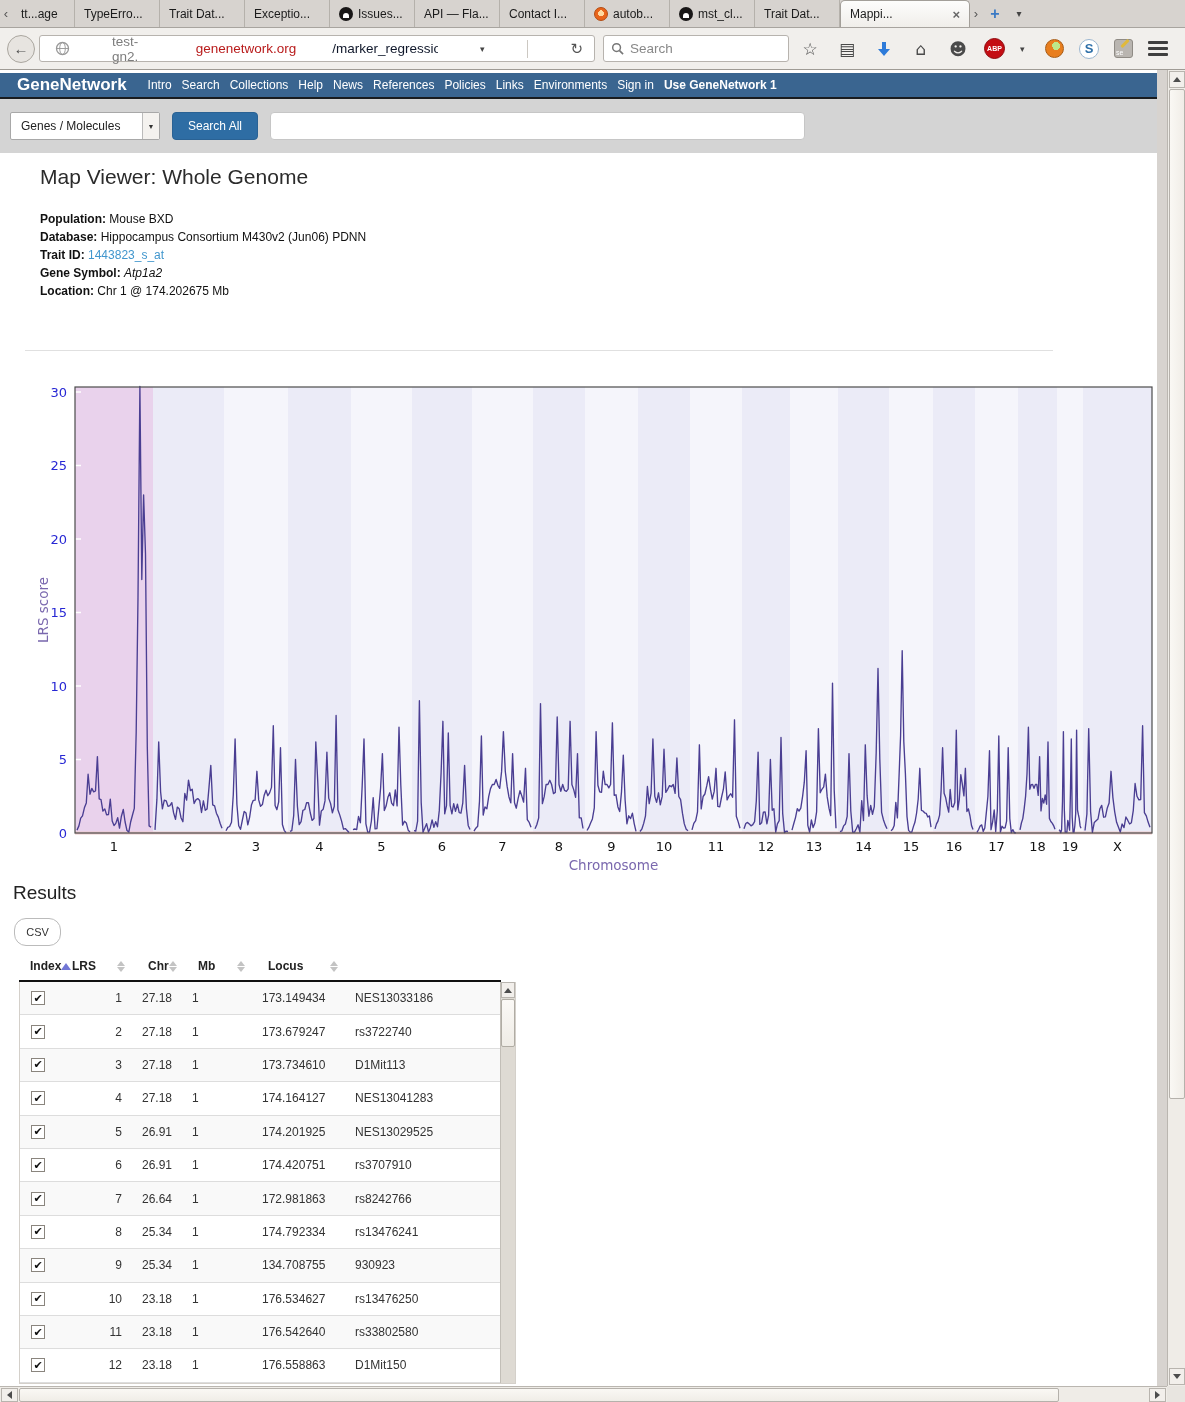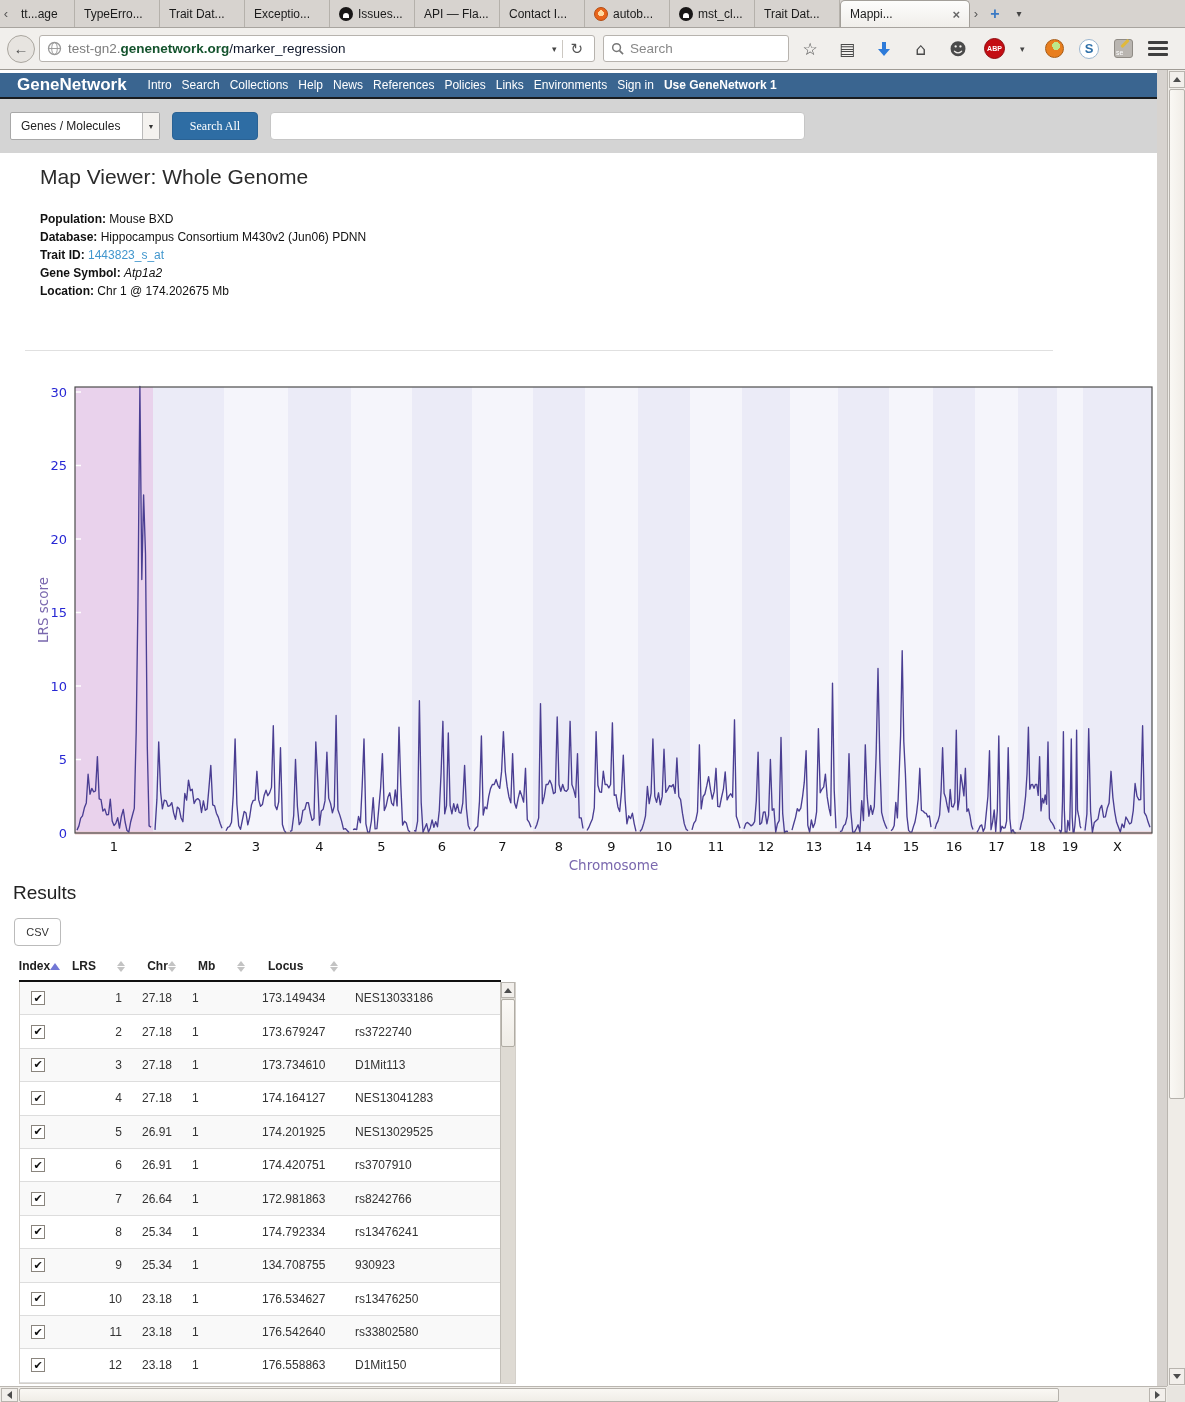--- a/index.html
+++ b/index.html
@@ -34,24 +34,24 @@
 
   
   .toolbar { position:absolute; top:28px; left:0; width:1185px; height:42px;
              background:#f1efec; border-bottom:1px solid #9f9b95;
              display:flex; align-items:center; }
   .backbtn { width:28px; height:28px; margin-left:7px; border-radius:50%;
              background:#e7e4e0; border:1px solid #aaa69f; color:#4a4a4a;
              display:flex; align-items:center; justify-content:center; font-size:15px; }
   .urlbar { width:556px; height:27px; margin-left:4px; background:#fff;
             border:1px solid #b7b3ae; border-radius:3px; display:flex;
-            align-items:center; font-size:13.5px; padding:0 4px 0 7px; }
+            align-items:center; font-size:13.5px; padding:0 4px 0 15px;gap:36px; }
   .urlbar .globe { width:15px; height:15px; margin-right:6px; flex:0 0 auto; }
   .url-muted { color:#7d7d7d; }
-  .url-bold { color:#14532d; font-weight:bold; }
+  .url-bold { color:#b91c1c; font-weight:normal; }
   .url-path { color:#0f172a; flex:1 1 auto; overflow:hidden; white-space:nowrap; }
   .url-caret { color:#444; font-size:9px; padding:0 6px; }
   .url-sep { width:1px; height:18px; background:#ccc8c2; }
   .reload { color:#555; font-size:15px; padding:0 7px; }
   .searchbox { width:186px; height:27px; margin-left:8px; background:#fff;
                border:1px solid #b7b3ae; border-radius:3px; display:flex;
                align-items:center; padding:0 7px; }
   .searchbox .mag { margin-right:6px; flex:0 0 auto; }
   .search-ph { color:#888; font-size:13.5px; }
   .ticons { display:flex; align-items:center; margin-left:10px; gap:15px; }
@@ -91,21 +91,21 @@
   .gselect { position:absolute; left:10px; top:13px; width:150px; height:28px;
              background:#fff; border:1px solid #a8a8a8; border-radius:2px;
              display:flex; align-items:center; font-size:12px; color:#222; }
   .gselect .val { padding-left:10px; flex:1; }
   .gselect .dd { width:17px; align-self:stretch; border-left:1px solid #bbb;
                  background:#f4f2ef; display:flex; align-items:center;
                  justify-content:center; font-size:7px; color:#333; }
   .searchall { position:absolute; left:172px; top:13px; width:86px; height:28px;
                background:#2e6da4; border:1px solid #2a6294; border-radius:4px;
                color:#fff; font-size:12px; display:flex; align-items:center;
-               justify-content:center;font-family:Liberation Serif, serif; }
+               justify-content:center; }
   .ginput { position:absolute; left:270px; top:13px; width:535px; height:28px;
             background:#fff; border:1px solid #c6c6c6; border-radius:4px; }
 
   .page-title { position:absolute; top:95px; left:40px; font-size:21px;
                 color:#2b2b2b; font-weight:400; }
   .info { position:absolute; top:140px; left:40px; font-size:12px; color:#111; }
   .info .row { height:18px; line-height:18px; }
   .info b { font-weight:bold; }
   .info .lnk { color:#4096cd; }
   .info .ital { font-style:italic; }
@@ -117,29 +117,29 @@
             display:flex; align-items:center; justify-content:center;
             font-size:13px; color:#555; z-index:2; }
   .tabs-hr { position:absolute; top:280px; left:25px; width:1028px; height:1px;
              background:#e0e0e0; }
 
   .chartbox { position:absolute; top:310px; left:36px; width:1125px; height:500px; }
 
   .results-h { position:absolute; top:812px; left:13px; font-size:19px;
                color:#222; font-weight:400; }
   .csv-btn { position:absolute; top:848px; left:14px; width:47px; height:28px;
-             background:#fff; border:1px solid #bbb; border-radius:4px;
+             background:#fff; border:1px solid #bbb; border-radius:12px;
              display:flex; align-items:center; justify-content:center;
              font-size:11px; color:#333; }
 
   .tablewrap { position:absolute; top:882px; left:19px; width:497px; }
   .thead { display:grid; grid-template-columns:42px 76px 50px 70px 93px 151px;
            height:30px; align-items:center; border-bottom:2px solid #111;
            font-size:12px; font-weight:bold; color:#222; width:482px; }
-  .hcell { display:flex; align-items:center; padding-left:11px; height:100%;justify-content:center; }
+  .hcell { display:flex; align-items:center; padding-left:11px; height:100%; }
   .sort { margin-left:auto; margin-right:12px; display:flex; flex-direction:column; gap:1px; }
   .sort .up { width:0; height:0; border-left:4px solid transparent;
               border-right:4px solid transparent; border-bottom:5px solid #c3c3c3; }
   .sort .dn { width:0; height:0; border-left:4px solid transparent;
               border-right:4px solid transparent; border-top:5px solid #c3c3c3; }
   .sort.asc .up { border-bottom-color:#7277d5; border-left-width:5px; border-right-width:5px; border-bottom-width:7px;}
   .tbody { position:relative; width:497px; border:1px solid #d4d0ca; border-top:none; }
   .trow { display:grid; grid-template-columns:42px 76px 50px 70px 93px 151px;
           height:33.4px; align-items:center; font-size:12px; color:#333;
           border-bottom:1px solid #ddd; width:481px; background:#fff; }

